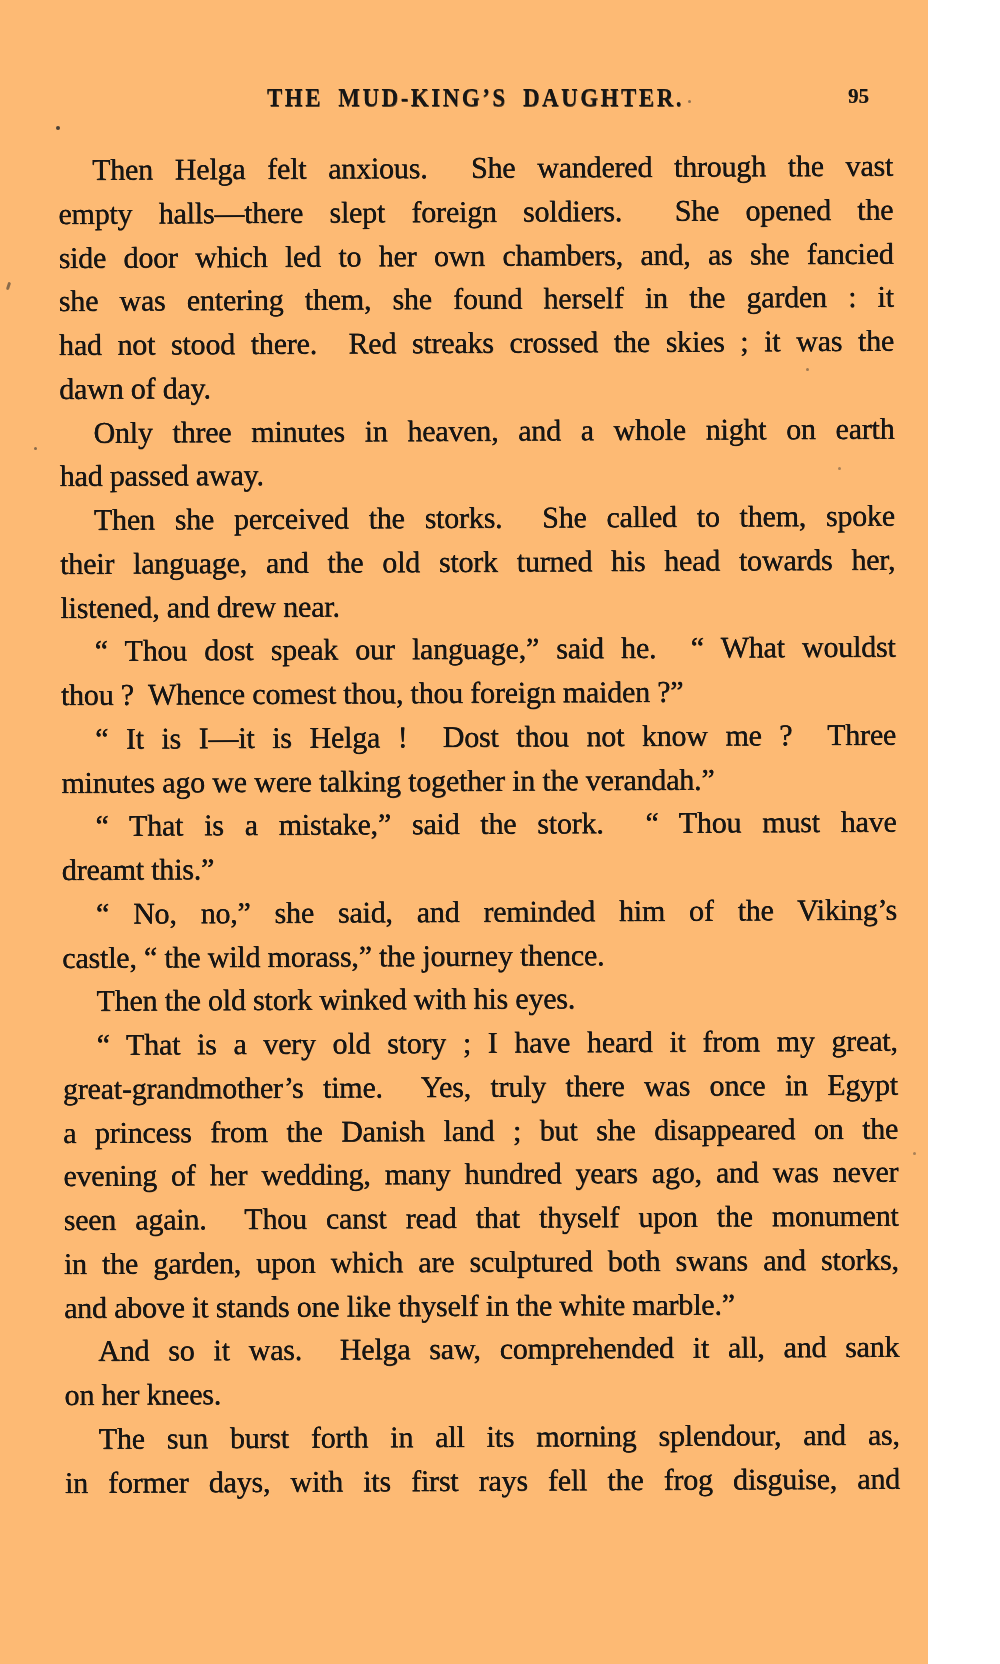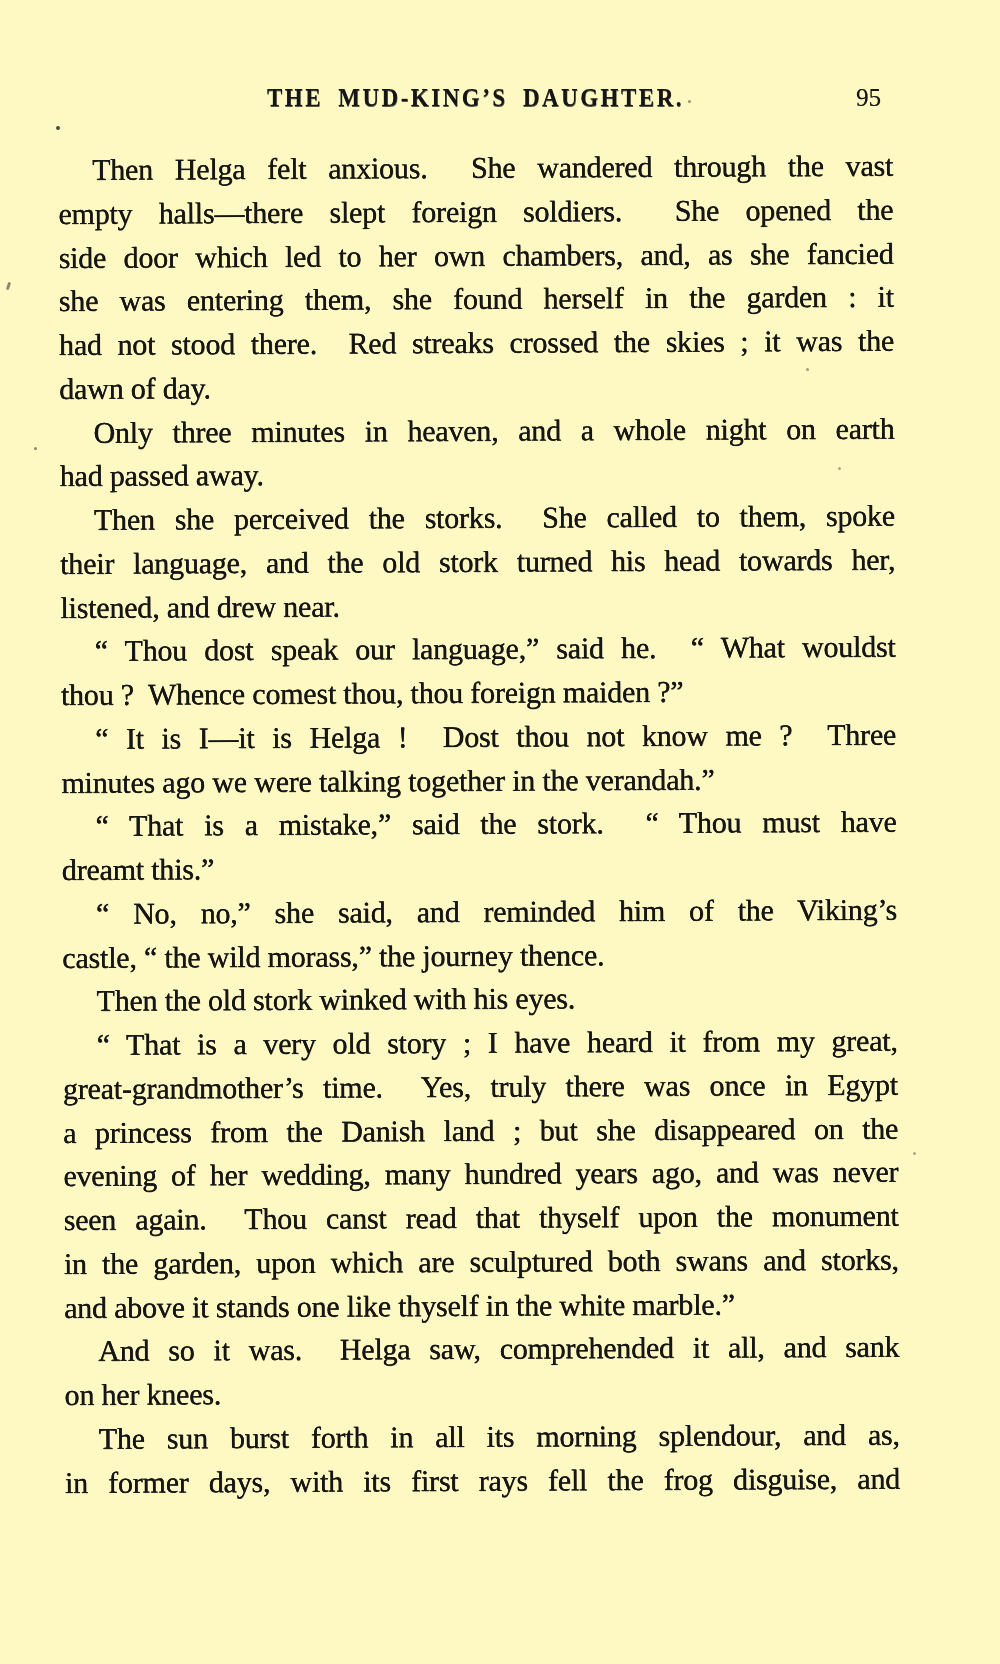--- a/index.html
+++ b/index.html
@@ -1,20 +1,20 @@
 <!DOCTYPE html>
 <html><head>
 <meta charset="utf-8">
 <style>
   html, body { margin: 0; padding: 0; background: #ffffff; }
   .page {
     position: relative;
-    width: 1000px;
+    width: 928px;
     height: 1664px;
-    background: #fef9c3;
+    background: #fdba74;
     overflow: hidden;
     font-family: "Liberation Serif", serif;
     color: #161616;
   }
   .running-header {
     position: absolute;
     top: 86px;
     left: 58px;
     width: 835px;
     height: 36px;
@@ -25,24 +25,25 @@
     font-size: 23px;
     font-weight: bold;
     letter-spacing: 2.5px;
     word-spacing: 7px;
     transform: scaleY(1.05);
     text-shadow: 0.3px 0.3px 0 rgba(0,0,0,0.65);
     white-space: nowrap;
   }
   .page-number {
     position: absolute;
-    right: 12px;
+    right: 24px;
     top: -2px;
-    font-size: 25px;
+    font-size: 21px;
     text-shadow: 0.3px 0.3px 0 rgba(0,0,0,0.6);
+    font-weight: bold;
   }
   .text-block {
     position: absolute;
     top: 148px;
     left: 58px;
     width: 835px;
     font-size: 30px;
     line-height: 43.75px;
     letter-spacing: -0.2px;
     transform: rotate(-0.3deg);

